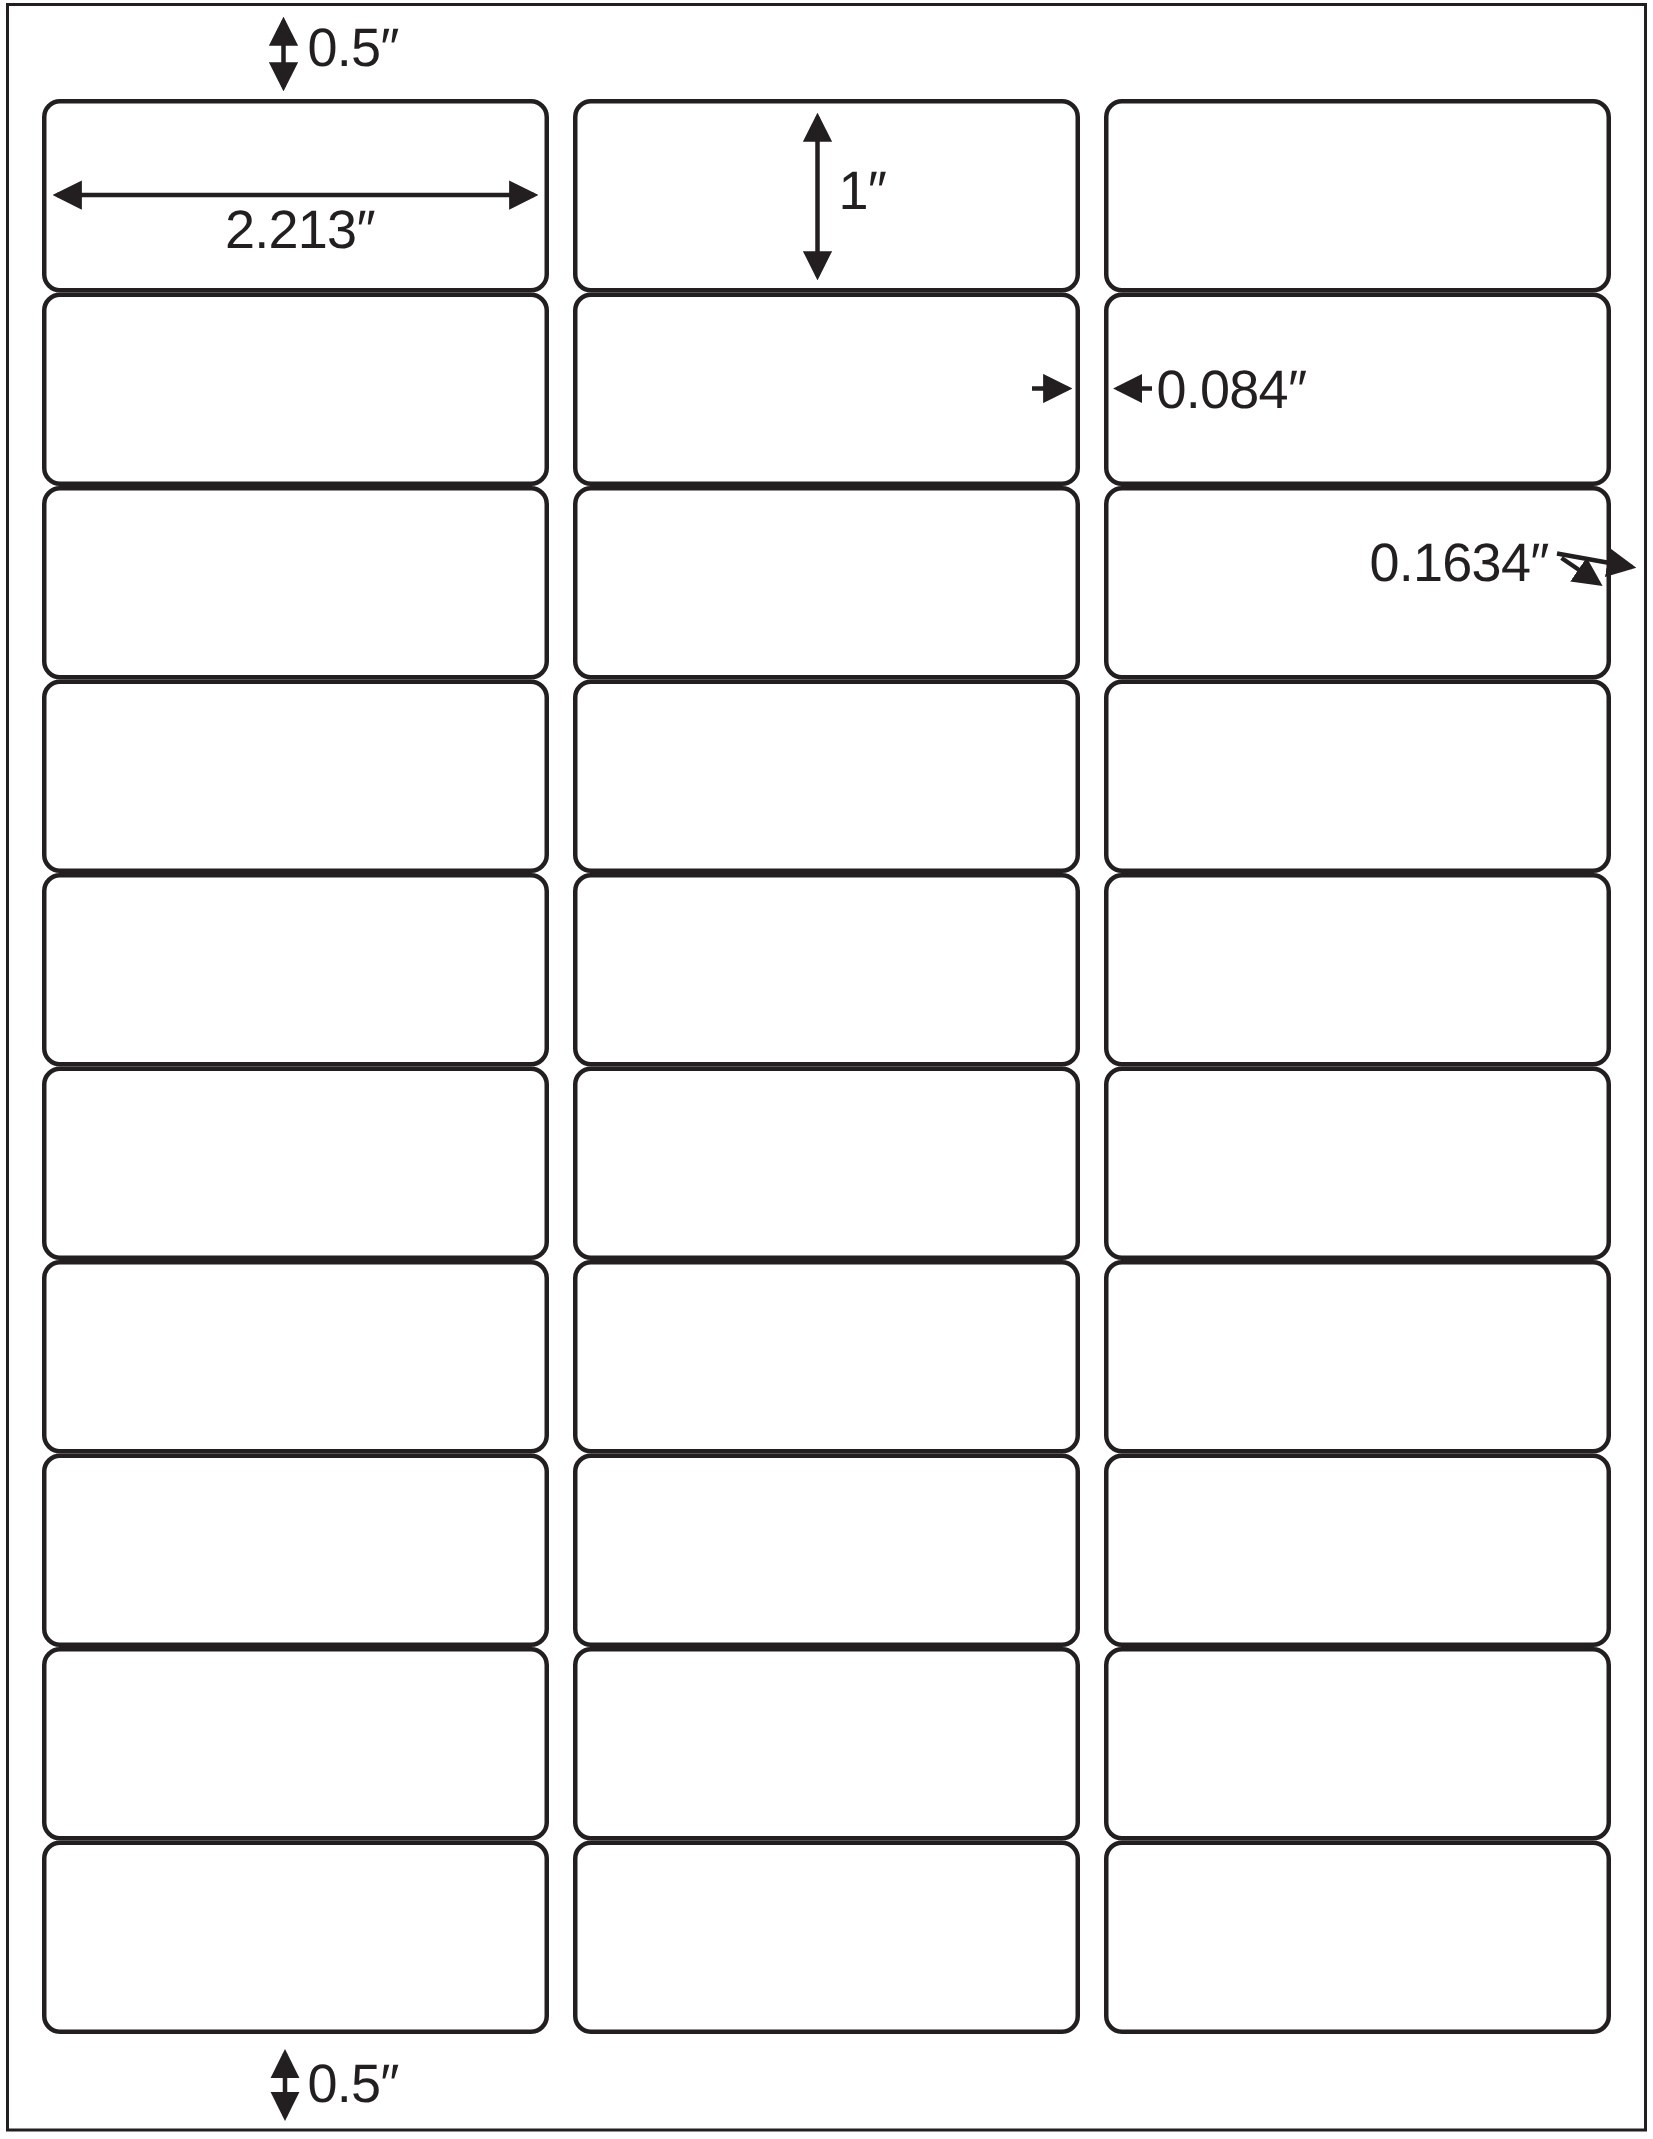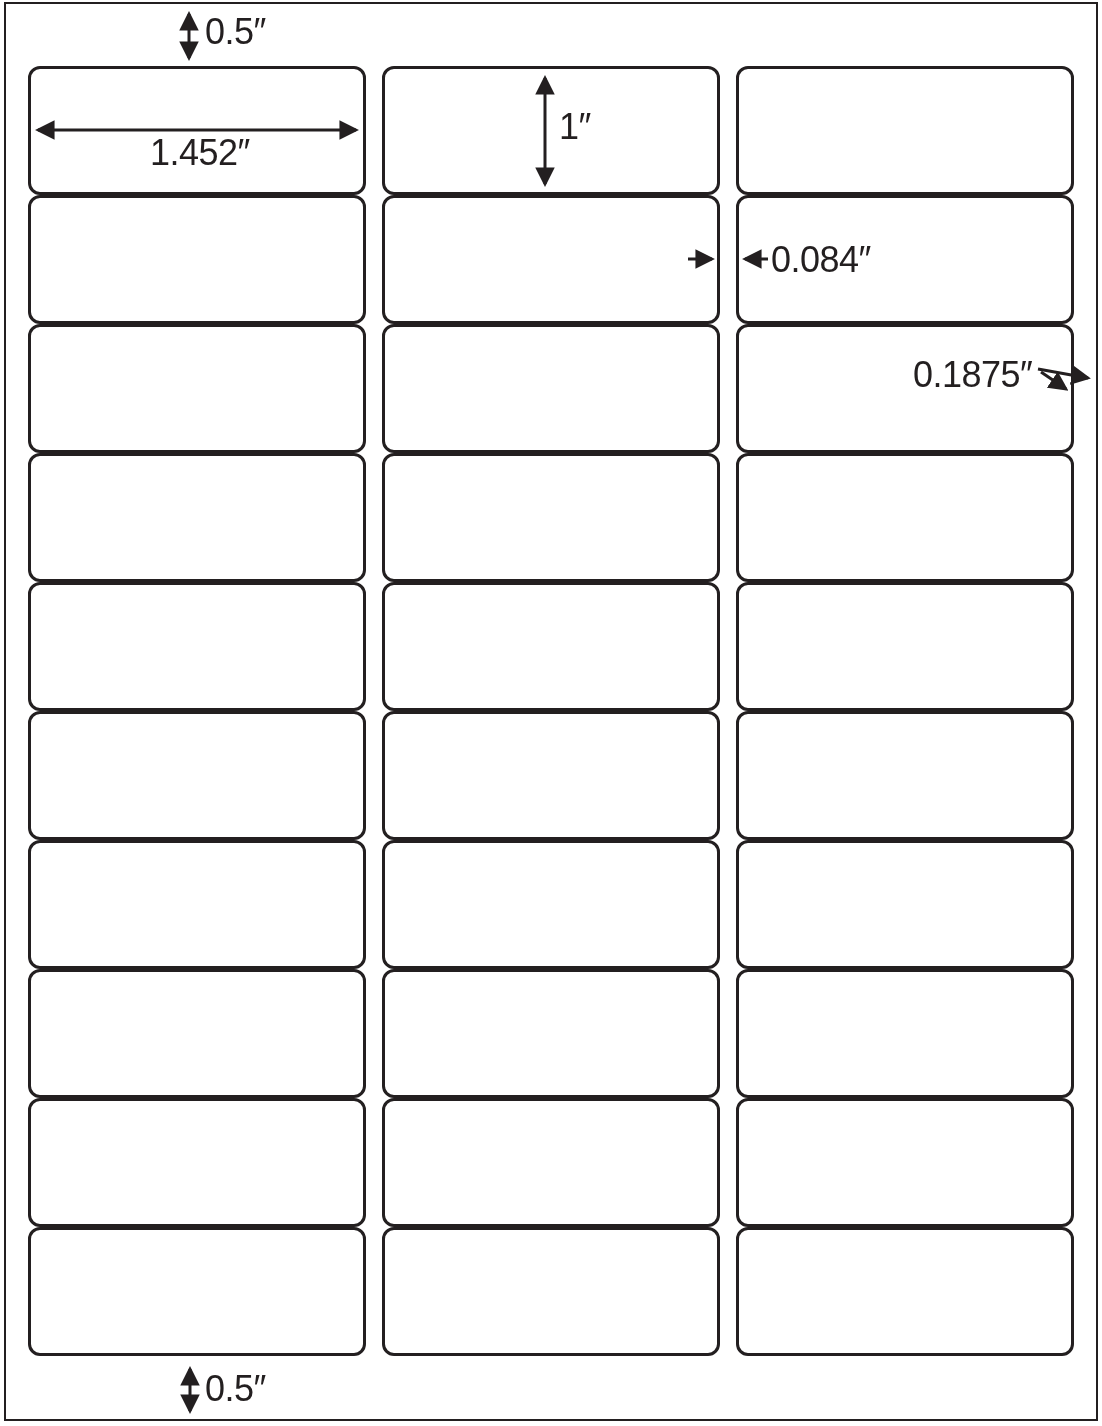--- a/index.html
+++ b/index.html
@@ -104,22 +104,22 @@
     <line x1="768" y1="259" x2="745" y2="259" marker-end="url(#ah)"></line>
 
     <line x1="1038" y1="369" x2="1088" y2="378" marker-end="url(#ah)"></line>
     <line x1="1041" y1="372" x2="1066" y2="389" marker-end="url(#ah)"></line>
 
     <line x1="190" y1="1369" x2="190" y2="1411" marker-start="url(#ah)" marker-end="url(#ah)"></line>
   </svg>
 
   <div class="dim" style="left:205px; top:13px;">0.5″</div>
 
-  <div class="dim" style="left:150px; top:134px;">1.452″</div>
+  <div class="dim" style="left:150px; top:134px;">2.213″</div>
 
   <div class="dim" style="left:559px; top:108px;">1″</div>
 
   <div class="dim" style="left:771px; top:241px;">0.084″</div>
 
-  <div class="dim" style="left:913px; top:356px;">0.1875″</div>
+  <div class="dim" style="left:913px; top:356px;">0.1634″</div>
 
   <div class="dim" style="left:205px; top:1370px;">0.5″</div>
 </div>
 
 </body></html>

